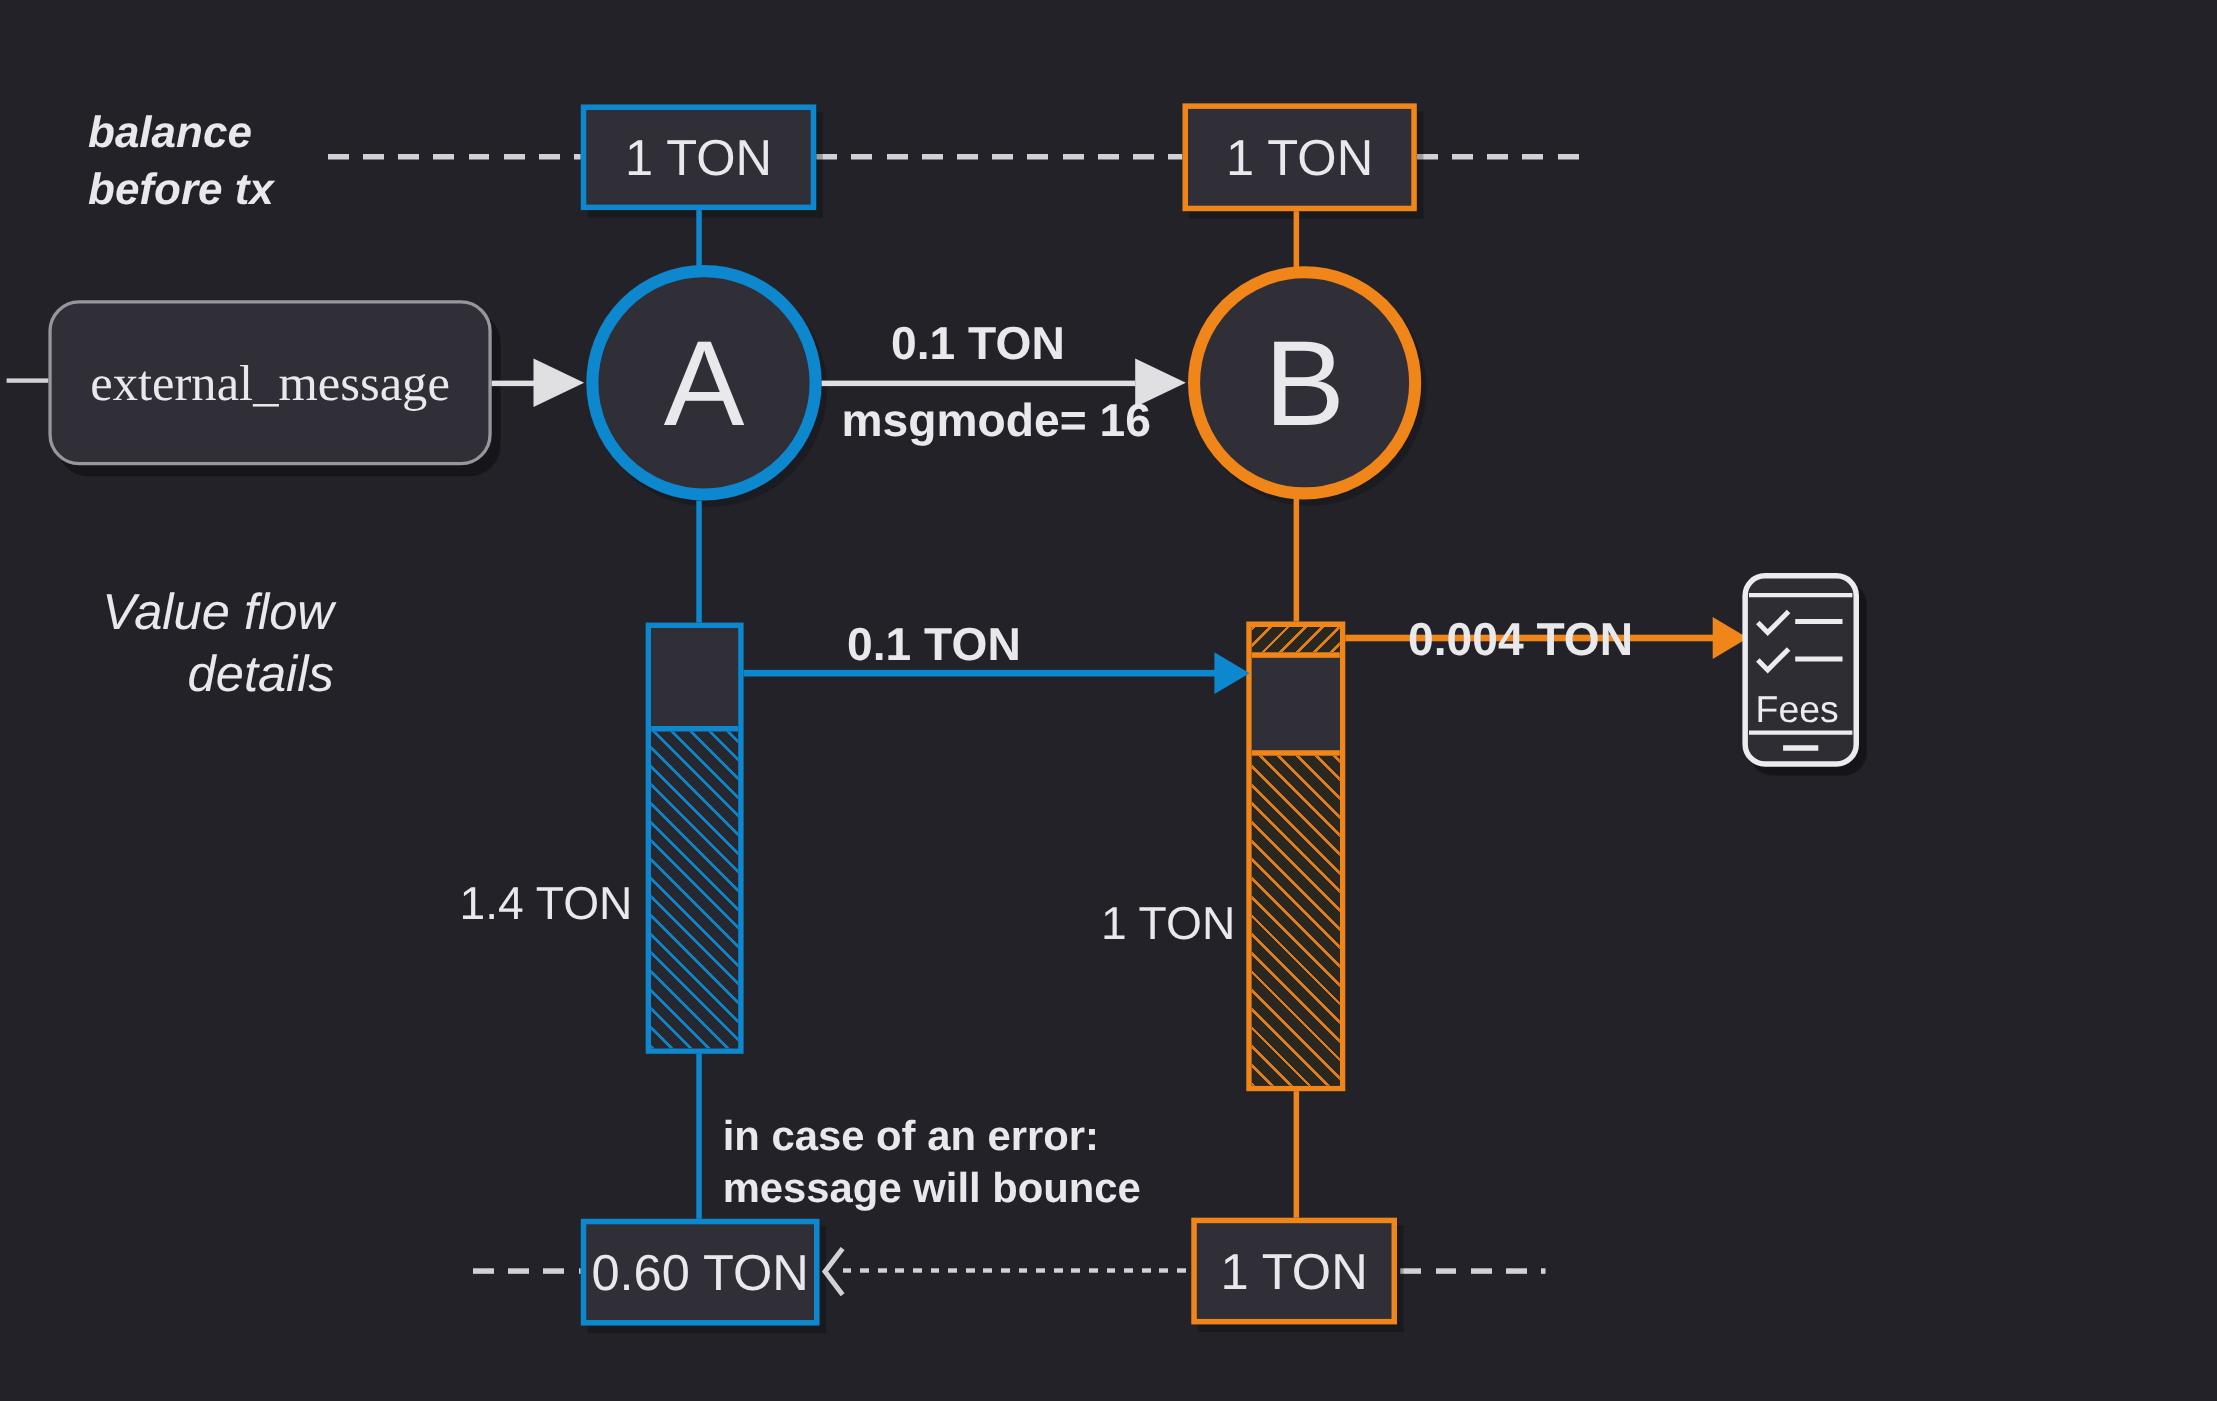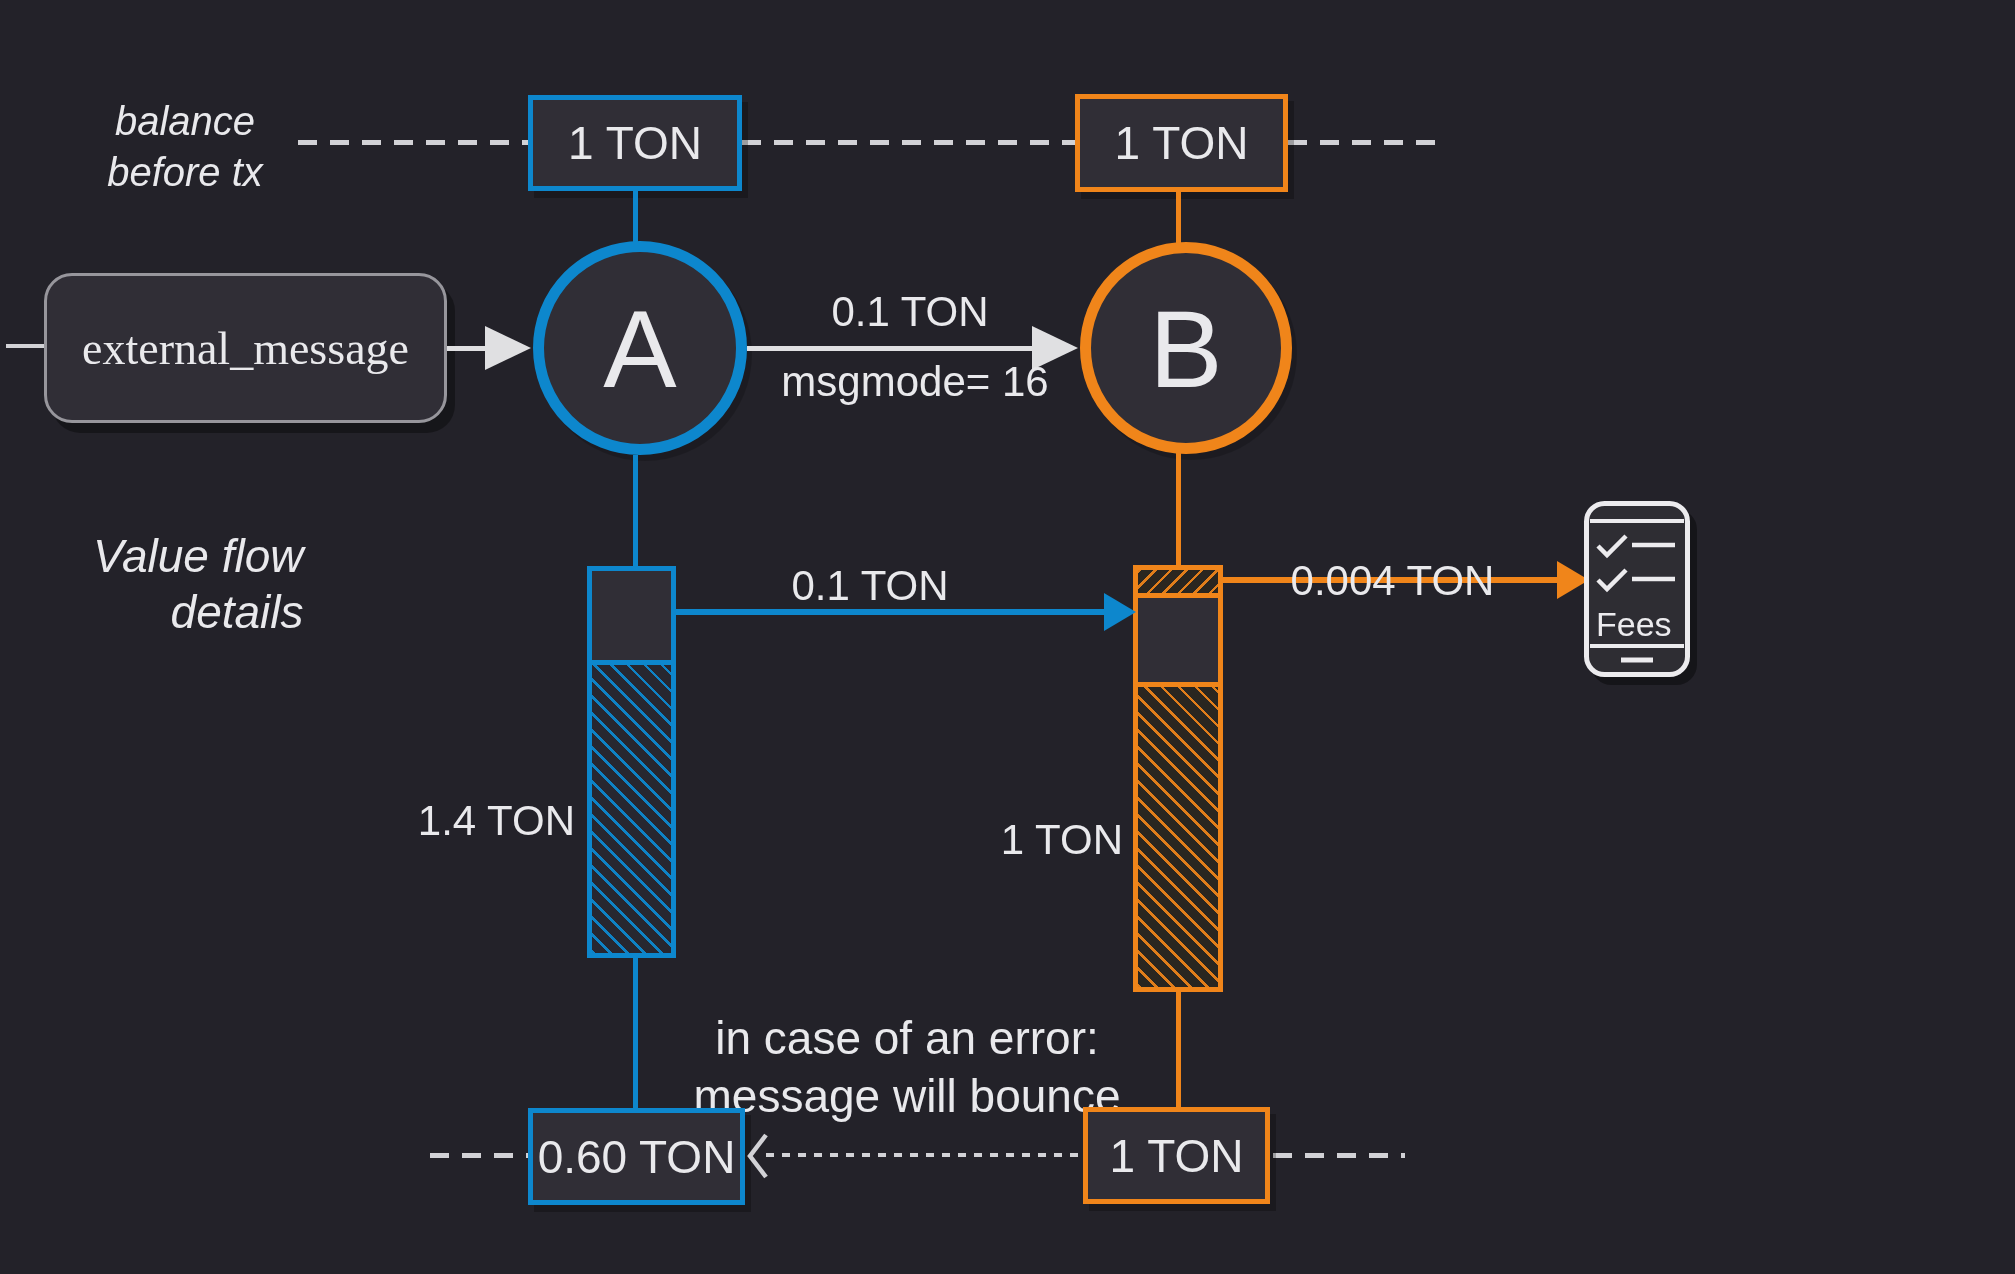--- a/index.html
+++ b/index.html
@@ -13,21 +13,21 @@
   }
   html,body{margin:0;padding:0;background:var(--bg);}
   .canvas{
     position:relative;width:2015px;height:1274px;overflow:hidden;
     background:var(--bg);
     font-family:"Liberation Sans",sans-serif;
     color:var(--text);
   }
   .abs{position:absolute;}
   .lbl{position:absolute;font-size:42px;color:var(--text);white-space:pre-line;}
-  .center{text-align:center;}
+  .center{text-align:left;font-weight:bold;}
   .right{text-align:right;}
   .italic{font-style:italic;}
   .bold{font-weight:normal;text-align:right;}
 
   
   .box{
     position:absolute;box-sizing:border-box;background:var(--panel);
     display:flex;align-items:center;justify-content:center;
     font-size:46px;color:var(--text);
     box-shadow:6px 7px 0 rgba(0,0,0,0.25);
@@ -163,41 +163,41 @@
   </div>
 
   <div class="hflow blue" style="left:676px;top:609px;width:432px;height:6px;"></div>
   <div class="tri blue" style="left:1104px;top:593px;"></div>
   <div class="lbl center" style="left:770px;top:562px;width:200px;">0.1 TON</div>
 
   <div class="hflow orange" style="left:1223px;top:577px;width:336px;height:6px;"></div>
   <div class="tri orange" style="left:1557px;top:561px;"></div>
   <div class="lbl center" style="left:1280px;top:521px;width:225px;margin-top:36px;">0.004 TON</div>
 
-  <div class="phone-wrap" style="left:1583px;top:500px;text-align:center;">
+  <div class="phone-wrap" style="left:1583px;top:520px;text-align:center;">
     <svg width="108" height="178" viewBox="0 0 108 178">
       <rect x="3.5" y="3.5" width="101" height="171" rx="18" fill="#2e2d33" stroke="#ecebee" stroke-width="5"></rect>
       <line x1="7" y1="21" x2="101" y2="21" stroke="#ecebee" stroke-width="4"></line>
       <path d="M15 46 l9 9 l19 -19" fill="none" stroke="#ecebee" stroke-width="4.5"></path>
       <line x1="49" y1="45" x2="92" y2="45" stroke="#ecebee" stroke-width="4.5"></line>
       <path d="M15 80 l9 9 l19 -19" fill="none" stroke="#ecebee" stroke-width="4.5"></path>
       <line x1="49" y1="79" x2="92" y2="79" stroke="#ecebee" stroke-width="4.5"></line>
       <text x="13" y="136" font-family="Liberation Sans, sans-serif" font-size="34" fill="#ecebee">Fees</text>
       <line x1="7" y1="146" x2="101" y2="146" stroke="#ecebee" stroke-width="4"></line>
       <line x1="38" y1="160" x2="70" y2="160" stroke="#ecebee" stroke-width="5"></line>
     </svg>
   </div>
 
   <div class="lbl right" style="left:400px;top:797px;width:175px;">1.4 TON</div>
   <div class="lbl right" style="left:960px;top:816px;width:163px;">1 TON</div>
 
   <div class="vline blue" style="left:633px;top:958px;width:5px;height:152px;"></div>
   <div class="vline orange" style="left:1176px;top:992px;width:5px;height:117px;"></div>
 
-  <div class="lbl center" style="left:657px;top:1010px;width:500px;font-size:46px;line-height:1.26;">in case of an error:
+  <div class="lbl center" style="left:657px;top:1010px;width:500px;font-size:38px;line-height:1.26;">in case of an error:
 message will bounce</div>
 
   <div class="dash" style="left:430px;top:1153px;width:98px;"></div>
   <div class="dash" style="left:1273px;top:1153px;width:132px;"></div>
 
   <div class="box blue" style="left:528px;top:1108px;width:217px;height:97px;">
     <span>0.60 TON</span>
   </div>
   <div class="box orange" style="left:1083px;top:1107px;width:187px;height:97px;">
     <span>1 TON</span>

